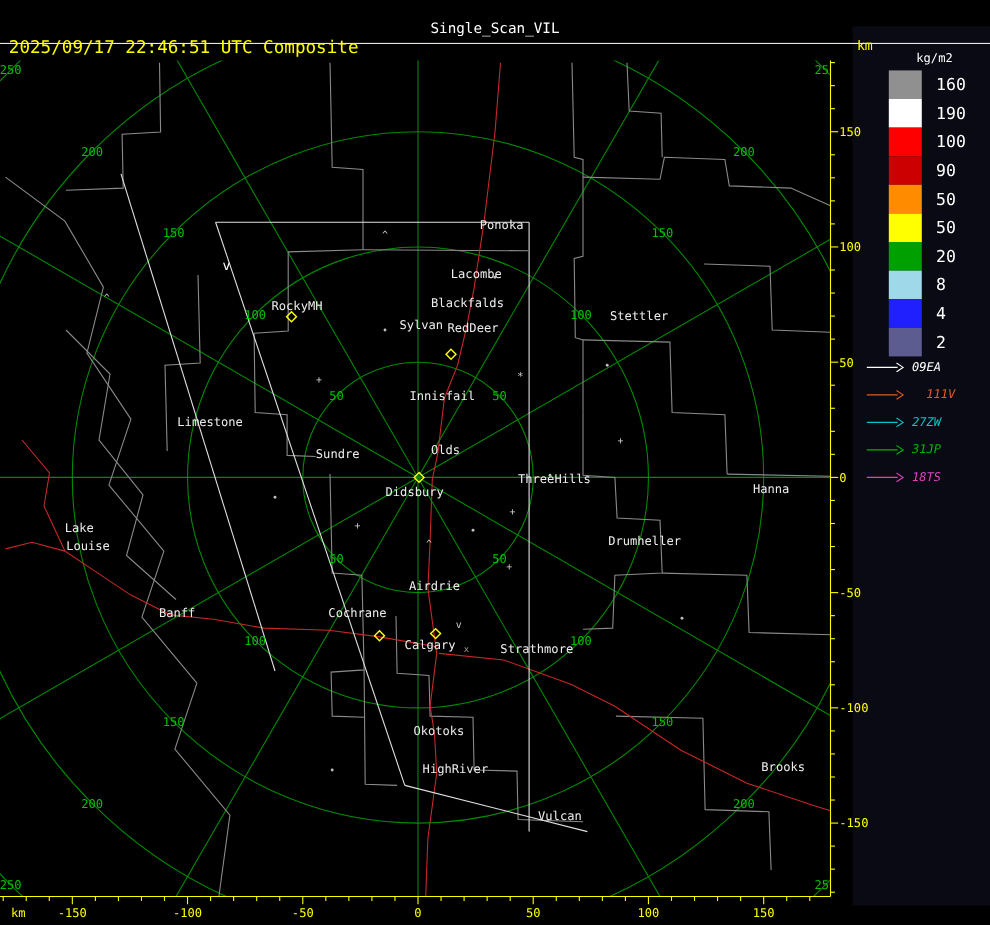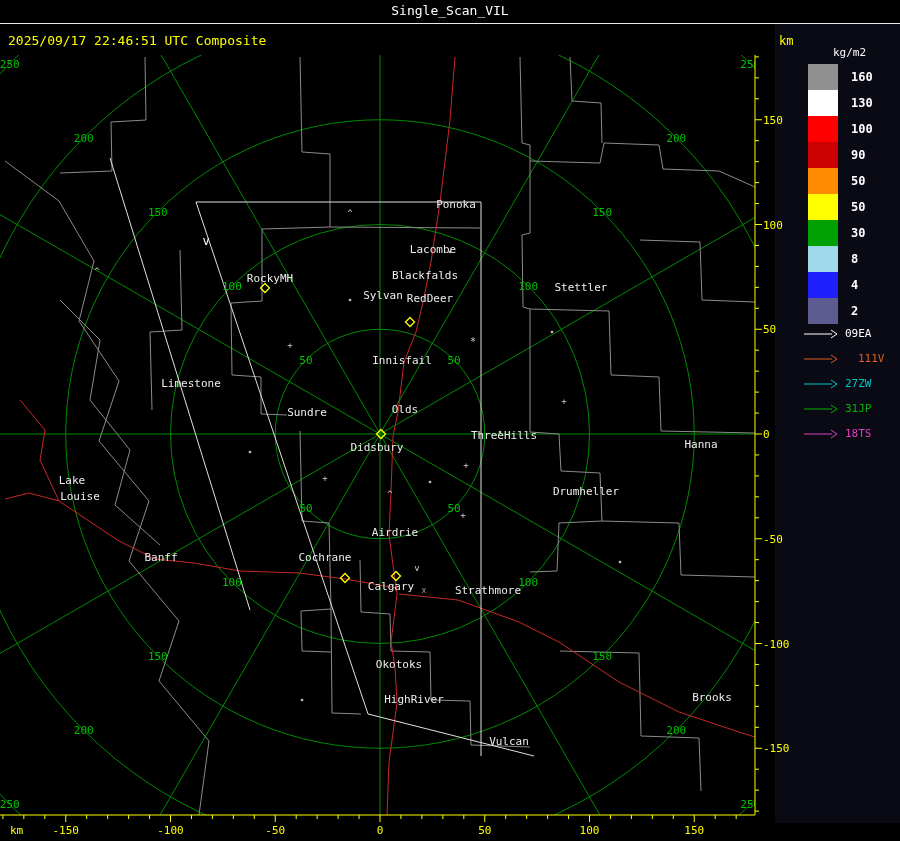--- a/index.html
+++ b/index.html
@@ -2,43 +2,43 @@
 <html><head>
 <meta charset="utf-8">
 <style>
   html,body{margin:0;padding:0;}
   body{
     width:900px;height:841px;position:relative;overflow:hidden;
     background:#000000;
     font-family:"DejaVu Sans Mono","Liberation Mono",monospace;
   }
   .titlebar{
-    position:absolute;top:0;left:0;width:900px;height:23px;
+    position:absolute;top:16px;left:0;width:900px;height:23px;
     color:#ffffff;font-size:13px;text-align:center;line-height:22px;
     border-bottom:1px solid #e8e8e8;z-index:4;
   }
   .header-datetime{
-    position:absolute;top:33px;left:8px;color:#ffff00;font-size:13px;z-index:4;
+    position:absolute;top:33px;left:8px;color:#ffff00;font-size:16px;z-index:4;
   }
   .km-top-right{
     position:absolute;top:34px;left:779px;color:#ffff00;font-size:12px;z-index:4;
   }
   #map{position:absolute;top:0;left:0;z-index:2;}
   .sidebar{
     position:absolute;top:24px;left:775px;width:125px;height:799px;
     background:#0a0a14;z-index:1;
   }
   .legend-units{
     position:absolute;top:22px;left:58px;color:#ffffff;font-size:11px;
   }
   #legend-entries{position:absolute;top:40px;left:33px;}
   .legend-row{display:flex;align-items:center;height:26px;}
   .legend-swatch{width:30px;height:26px;flex:0 0 30px;}
-  .legend-label{margin-left:13px;color:#ffffff;font-size:12px;font-weight:bold;}
-  #radar-list{position:absolute;top:297px;left:28px;}
+  .legend-label{margin-left:13px;color:#ffffff;font-size:15px;}
+  #radar-list{position:absolute;top:297px;left:12px;font-style:italic;}
   .radar-row{display:flex;align-items:center;height:25px;}
   .radar-id{margin-left:6px;font-size:11px;}
   svg text{font-family:"DejaVu Sans Mono","Liberation Mono",monospace;}
 </style>
 </head>
 <body>
 
 <div class="titlebar">
   <span>Single_Scan_VIL</span>
 </div>
@@ -264,41 +264,41 @@
 
 <div class="sidebar">
   <div class="legend-units">kg/m2</div>
   <div id="legend-entries">
       <div class="legend-row">
         <div class="legend-swatch" style="background: rgb(144, 144, 144);"></div>
         <span class="legend-label">160</span>
       </div>
       <div class="legend-row">
         <div class="legend-swatch" style="background: rgb(255, 255, 255);"></div>
-        <span class="legend-label">130</span>
+        <span class="legend-label">190</span>
       </div>
       <div class="legend-row">
         <div class="legend-swatch" style="background: rgb(255, 0, 0);"></div>
         <span class="legend-label">100</span>
       </div>
       <div class="legend-row">
         <div class="legend-swatch" style="background: rgb(204, 0, 0);"></div>
         <span class="legend-label">90</span>
       </div>
       <div class="legend-row">
         <div class="legend-swatch" style="background: rgb(255, 140, 0);"></div>
         <span class="legend-label">50</span>
       </div>
       <div class="legend-row">
         <div class="legend-swatch" style="background: rgb(255, 255, 0);"></div>
         <span class="legend-label">50</span>
       </div>
       <div class="legend-row">
         <div class="legend-swatch" style="background: rgb(0, 160, 0);"></div>
-        <span class="legend-label">30</span>
+        <span class="legend-label">20</span>
       </div>
       <div class="legend-row">
         <div class="legend-swatch" style="background: rgb(159, 216, 232);"></div>
         <span class="legend-label">8</span>
       </div>
       <div class="legend-row">
         <div class="legend-swatch" style="background: rgb(32, 32, 255);"></div>
         <span class="legend-label">4</span>
       </div>
       <div class="legend-row">

